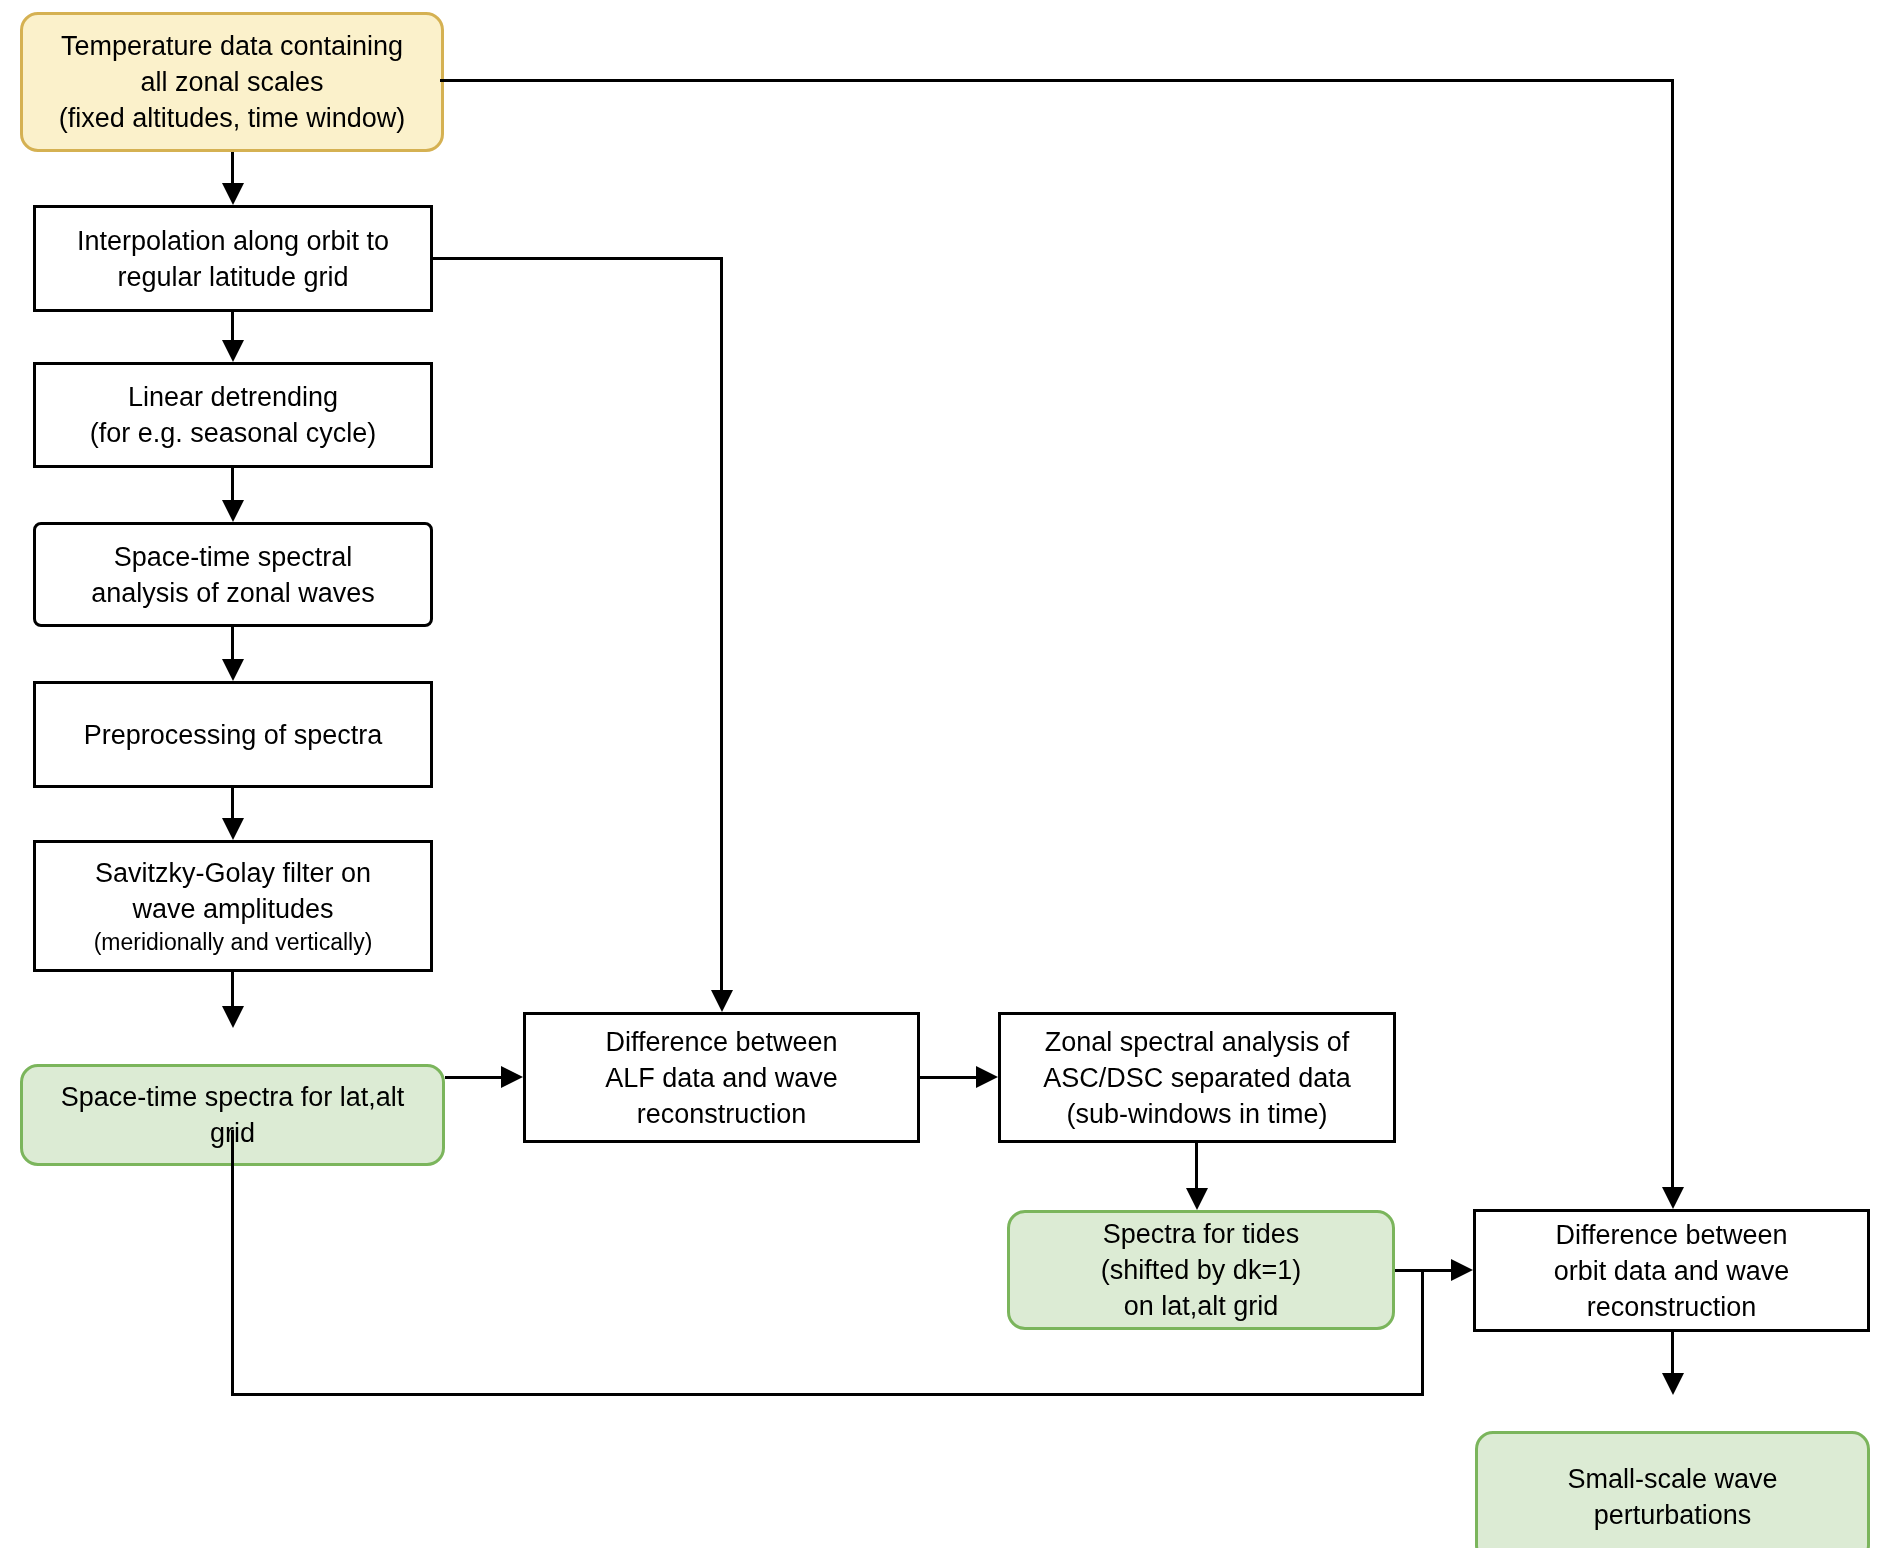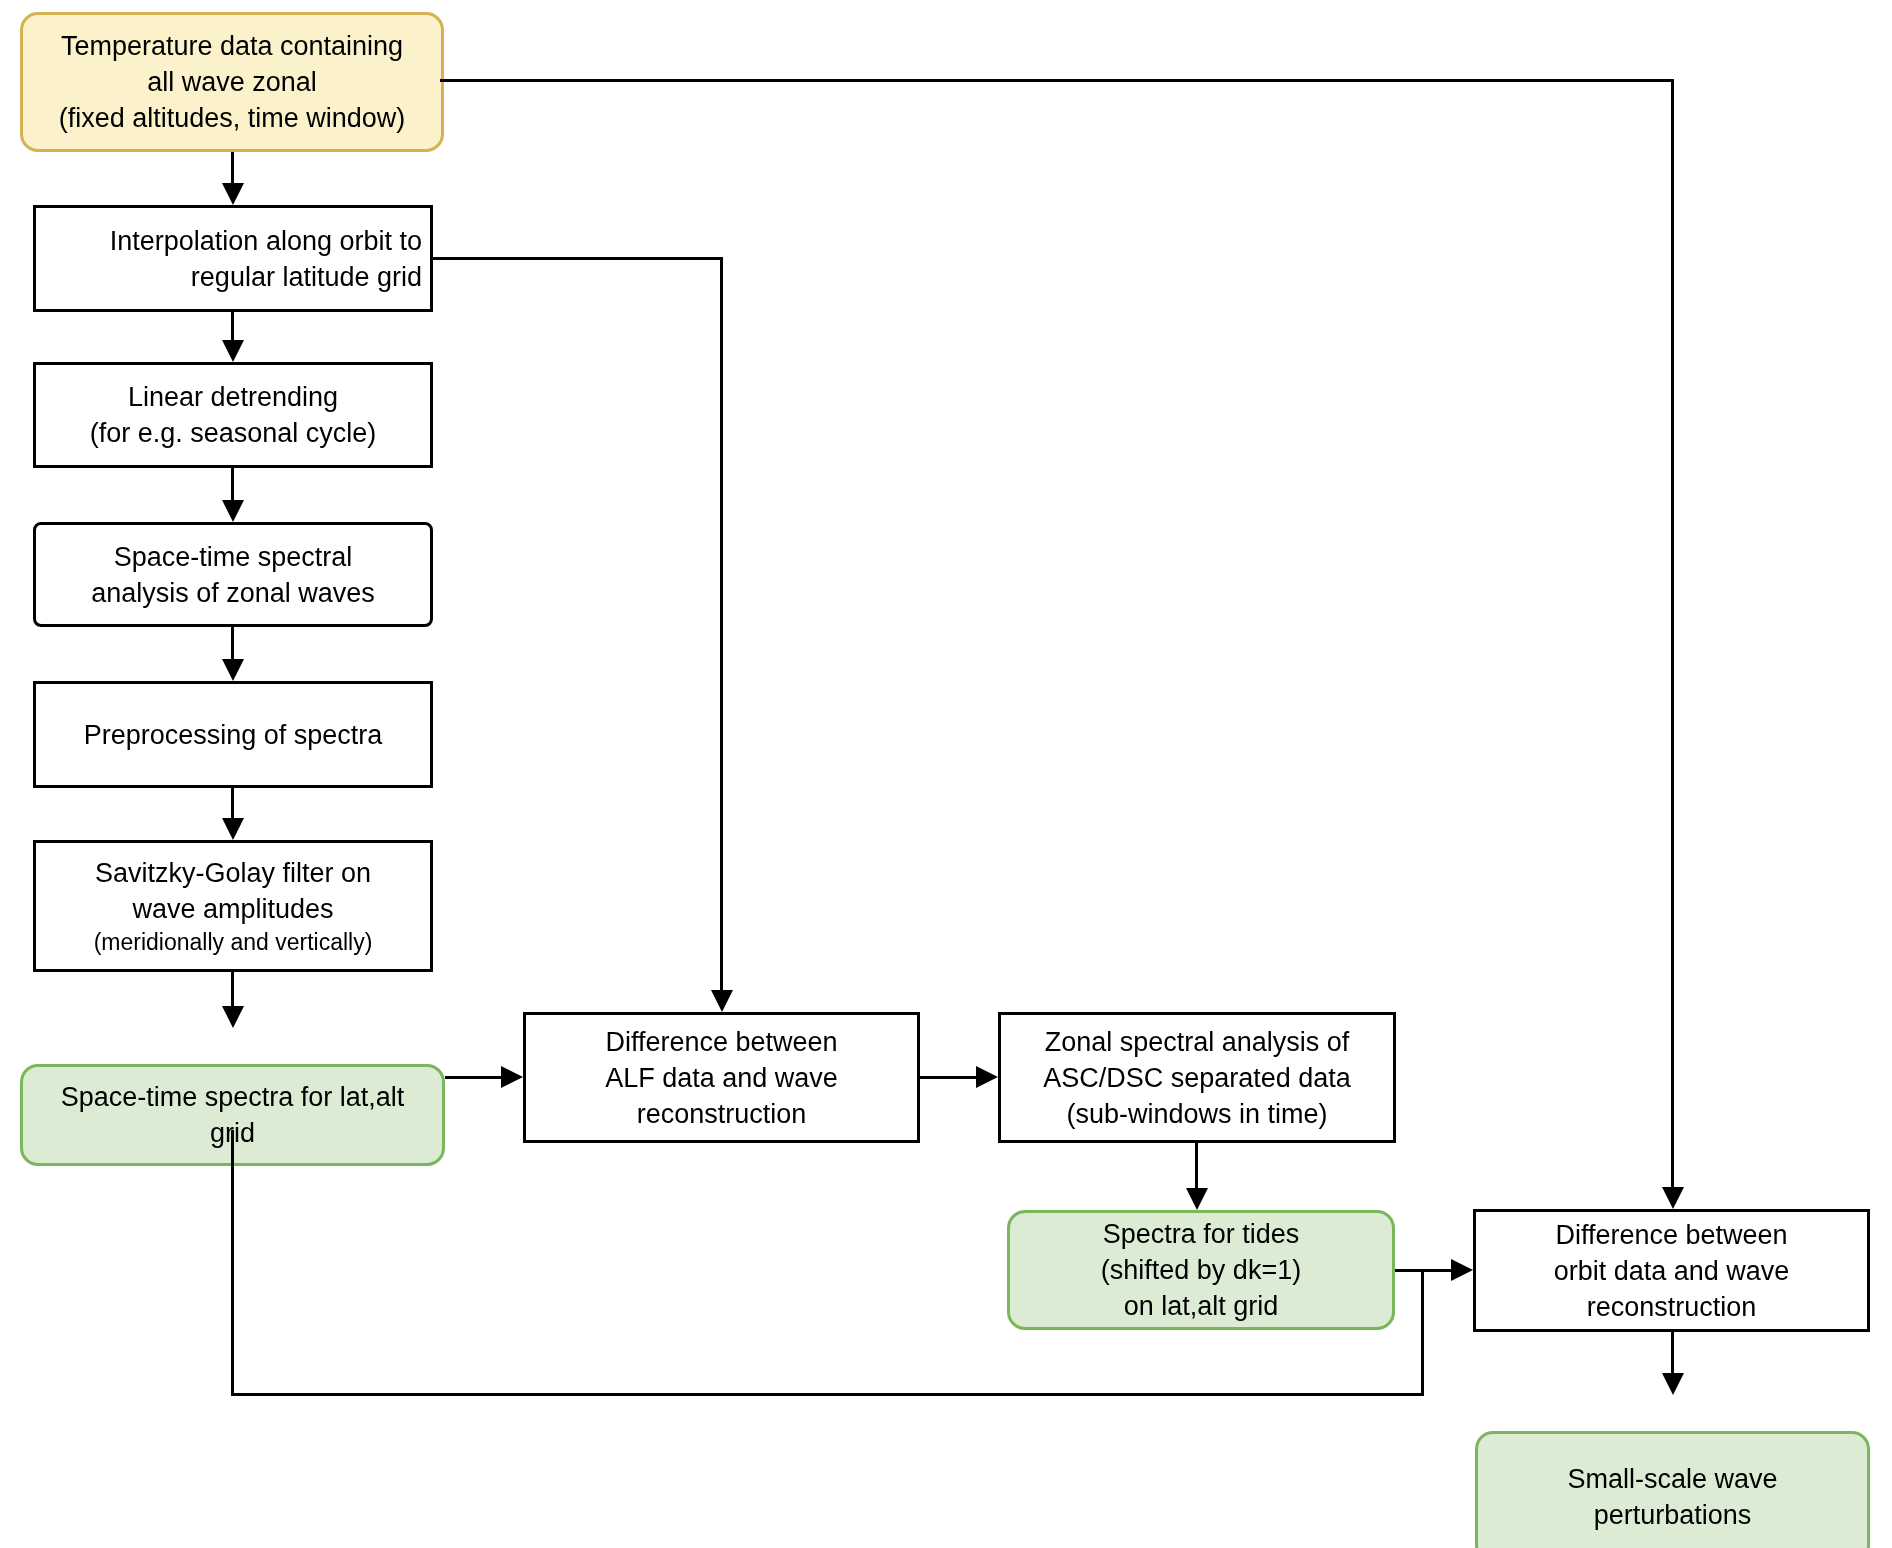--- a/index.html
+++ b/index.html
@@ -49,40 +49,40 @@
   }
   .arrow-right{
     position:absolute;width:0;height:0;
     border-top:11px solid transparent;
     border-bottom:11px solid transparent;
     border-left:22px solid var(--line);
   }
 
   
   #node-temperature   {left:20px;  top:12px;   width:424px; height:140px;}
-  #node-interpolation {left:33px;  top:205px;  width:400px; height:107px;align-items:flex-end;}
+  #node-interpolation {left:33px;  top:205px;  width:400px; height:107px;}
   #node-linear        {left:33px;  top:362px;  width:400px; height:106px;}
   #node-spacetime     {left:33px;  top:522px;  width:400px; height:105px;border-radius:8px;}
   #node-preprocessing {left:33px;  top:681px;  width:400px; height:107px;}
   #node-savgol        {left:33px;  top:840px;  width:400px; height:132px;align-items:center;}
   #node-latalt        {left:20px;  top:1028px; width:425px; height:102px;}
   #node-alf           {left:523px; top:1012px; width:397px; height:131px;}
   #node-zonal         {left:998px; top:1012px; width:398px; height:131px;}
   #node-tides         {left:1007px;top:1174px; width:388px; height:120px;}
   #node-orbit         {left:1473px;top:1209px; width:397px; height:123px;}
   #node-smallscale    {left:1475px;top:1395px; width:395px; height:132px;}
 </style>
 </head>
 <body>
 
 <div id="canvas">
 
   <div class="node input rounded" id="node-temperature">
     <div class="ln">Temperature data containing</div>
-    <div class="ln">all wave zonal</div>
+    <div class="ln">all zonal scales</div>
     <div class="ln">(fixed altitudes, time window)</div>
   </div>
 
   <div class="node" id="node-interpolation">
     <div class="ln">Interpolation along orbit to</div>
     <div class="ln">regular latitude grid</div>
   </div>
 
   <div class="node" id="node-linear">
     <div class="ln">Linear detrending</div>

